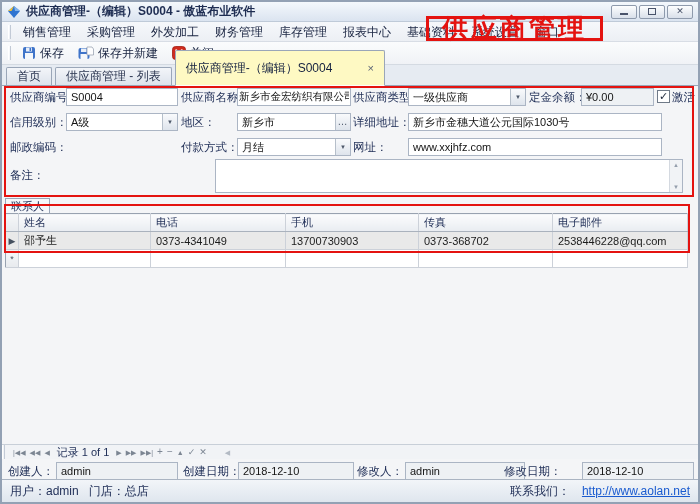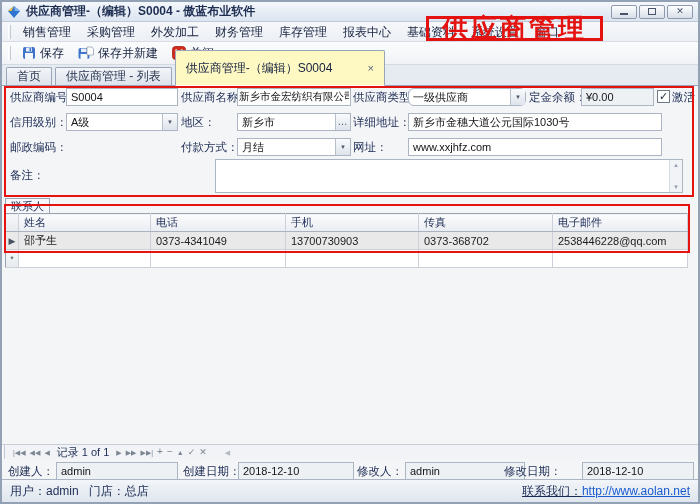--- a/index.html
+++ b/index.html
@@ -91,21 +91,21 @@
             border-top:1px solid #c8cfd8; background:#f1f3f6; padding-left:0; }
   .navbtn { font-size:7px; color:#7c London8693; color:#7c8693; line-height:1; }
   .navlabel { font-size:11px; color:#1d2c55; margin:0 3px; }
   .navbtn.dim { color:#b3bac4; margin-left:14px; }
   
   .statusbar {
     position:absolute; left:0; right:0; bottom:0; height:23px;
     background:linear-gradient(#f2f5f9,#dfe6ee); border-top:1px solid #aab4c2;
     display:flex; align-items:center; font-size:12px; color:#1d2c55; padding:0 8px;text-align:center;
   }
-  .statusright { margin-left:auto; display:flex; align-items:center; gap:0;text-decoration:underline; }
+  .statusright { margin-left:auto; display:flex; align-items:center; gap:12px; }
   .link { color:#1a5bd0; text-decoration:underline; }
   
   .stamp {
     position:absolute; left:424px; top:14px; width:177px; height:25px;
     border:3px solid #e41310; display:flex; align-items:center; justify-content:center;
     font-size:26px; font-weight:bold; color:#e41310; letter-spacing:3px; z-index:50;
   }
   .redrect { position:absolute; border:2px solid #e41310; pointer-events:none; z-index:40; }
 </style>
 </head>
@@ -182,21 +182,21 @@
     </span>
   </div>
 
   <div class="content">
 
     <span class="lbl" style="left:8px;top:2px;">供应商编号：</span>
     <input class="inp" style="left: 64px; top: 2px; width: 112px;" readonly="" value="S0004">
     <span class="lbl" style="left:179px;top:2px;">供应商名称：</span>
     <input class="inp" style="left: 235px; top: 2px; width: 114px; font-size: 10.5px; padding: 0px 1px;" readonly="" value="新乡市金宏纺织有限公司">
     <span class="lbl" style="left:351px;top:2px;">供应商类型：</span>
-    <span class="sel" style="left:406px;top:2px;width:118px;border-radius:6px;">
+    <span class="sel" style="left:406px;top:2px;width:118px;">
       <span>一级供应商</span>
       <span class="selarrow">▼</span>
     </span>
     <span class="lbl" style="left:527px;top:2px;">定金余额：</span>
     <input class="inp gray" style="left: 579px; top: 2px; width: 73px;" readonly="" value="¥0.00">
     <span class="checkbox" style="left:655px;top:4px;">✓</span>
     <span class="lbl" style="left:670px;top:2px;">激活</span>
 
     <span class="lbl" style="left:8px;top:27px;">信用级别：</span>
     <span class="sel" style="left:64px;top:27px;width:112px;">

